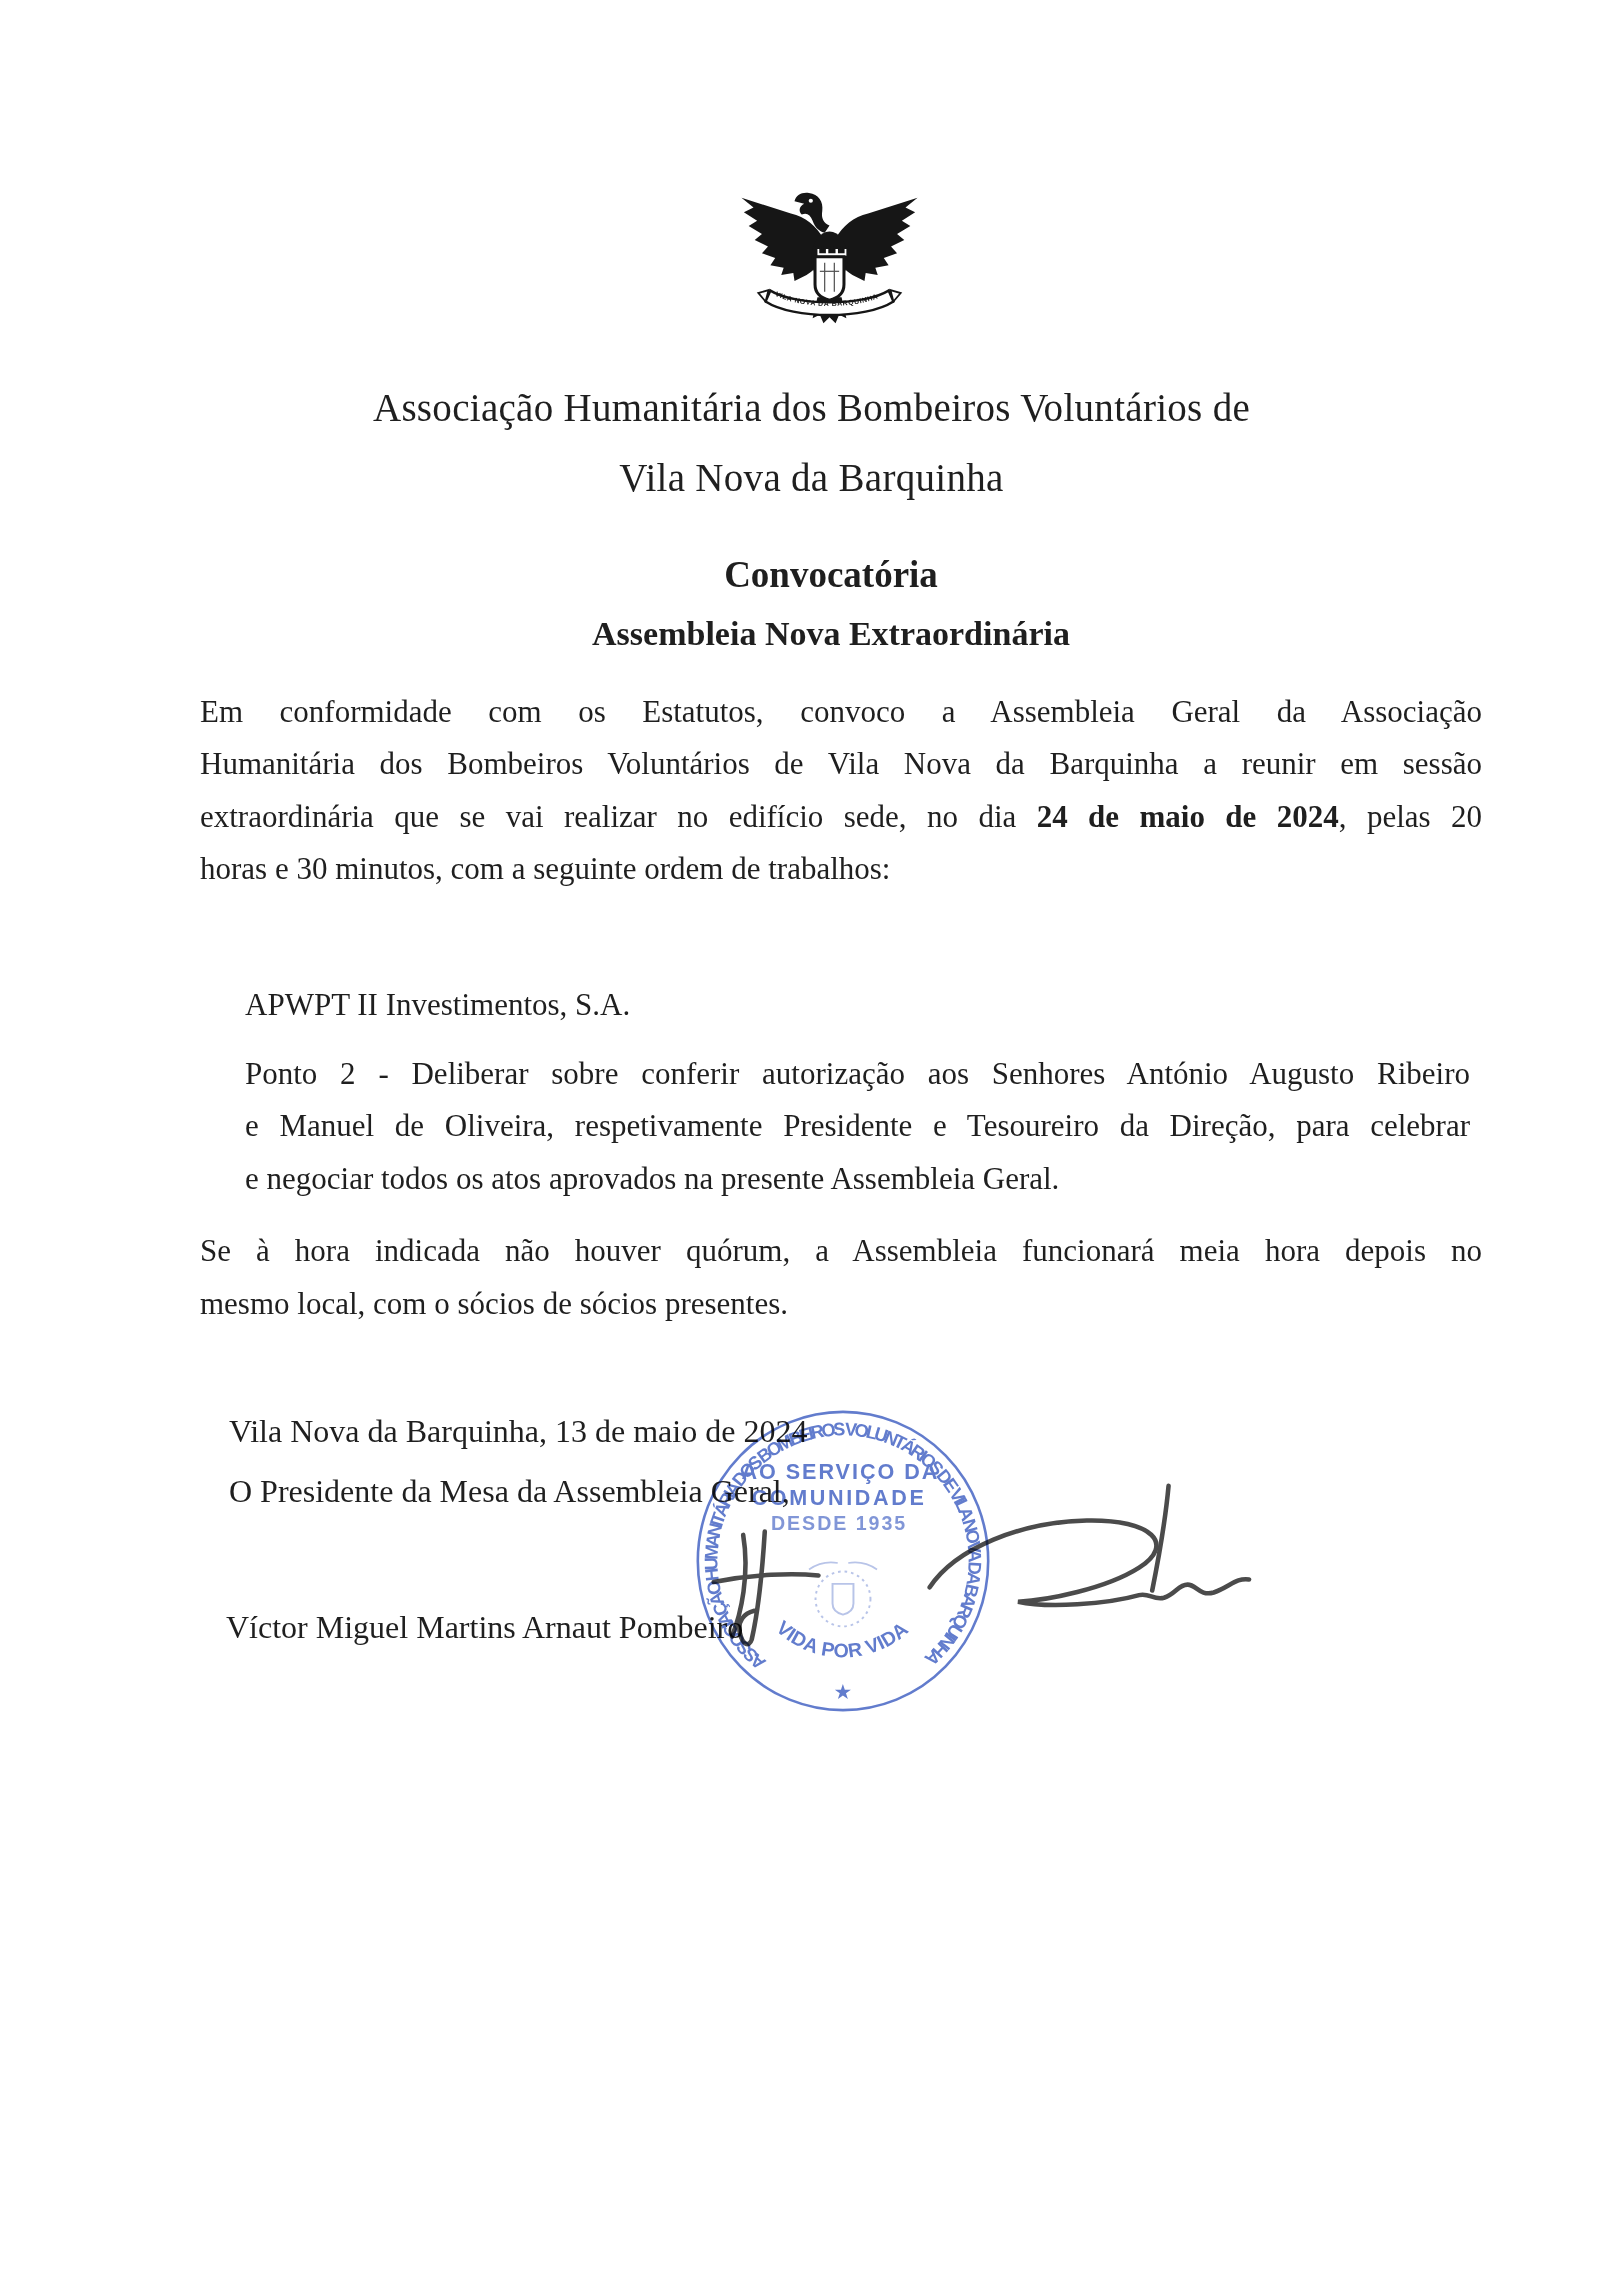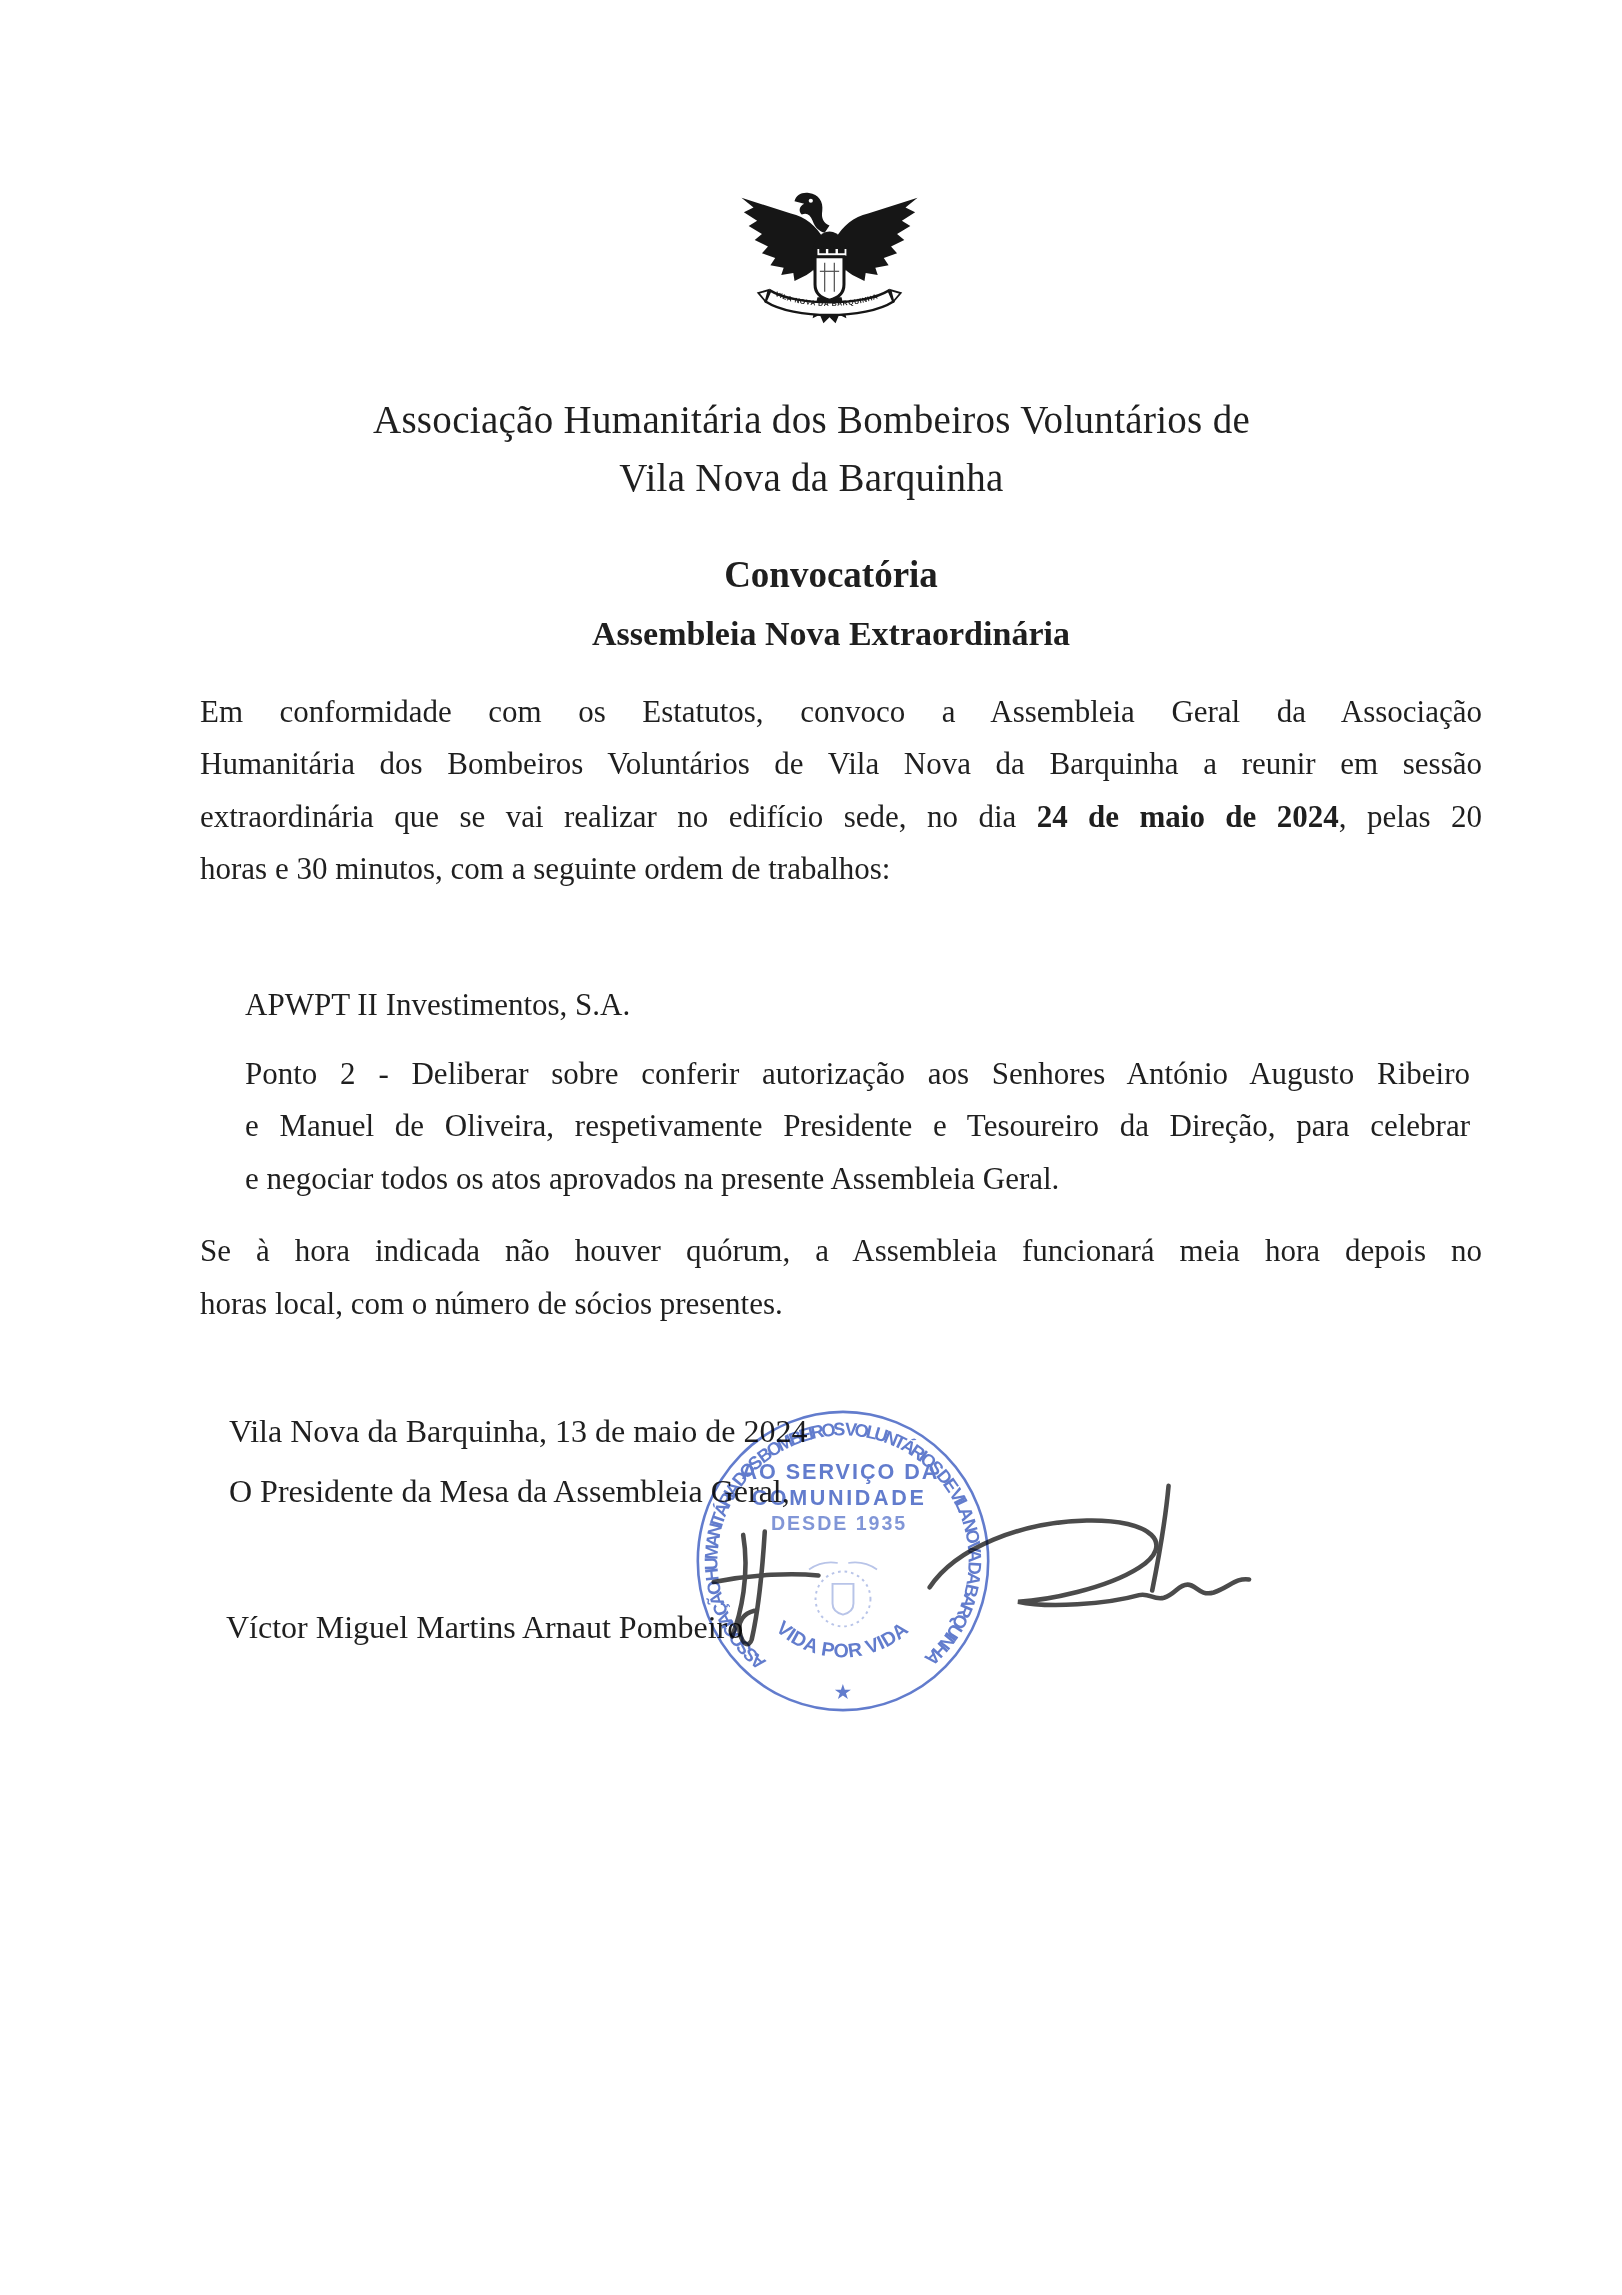--- a/index.html
+++ b/index.html
@@ -92,39 +92,39 @@
 
     <path fill="#ffffff" stroke="#161616" stroke-width="4" d="M54,222 C100,252 220,252 266,222 L258,204 C216,230 104,230 62,204 Z"></path>
     <path d="M54,222 l-12,-14 l17,-5 z" fill="#ffffff" stroke="#161616" stroke-width="3"></path>
     <path d="M266,222 l12,-14 l-17,-5 z" fill="#ffffff" stroke="#161616" stroke-width="3"></path>
     <path id="bannerPath" d="M66,210 C110,236 210,236 254,210" fill="none"></path>
     <text font-size="11.5" letter-spacing="1" fill="#161616" class="stamp-sans" font-weight="bold">
       <textPath href="#bannerPath" startOffset="4">VILA NOVA DA BARQUINHA</textPath>
     </text>
   </svg>
 
-  <div class="abs org-line" style="top:385px;margin-top:12px;">Associação Humanitária dos Bombeiros Voluntários de</div>
+  <div class="abs org-line" style="top:385px;">Associação Humanitária dos Bombeiros Voluntários de</div>
   <div class="abs org-line" style="top:455px;">Vila Nova da Barquinha</div>
 
   <div class="abs doc-title" style="top:553px; font-size:37px;">Convocatória</div>
   <div class="abs doc-title" style="top:615px; font-size:34px;">Assembleia Nova Extraordinária</div>
 
   <div class="abs blk bodyline" style="top:686px;">Em conformidade com os Estatutos, convoco a Assembleia Geral da Associação</div>
   <div class="abs blk bodyline" style="top:738px;">Humanitária dos Bombeiros Voluntários de Vila Nova da Barquinha a reunir em sessão</div>
   <div class="abs blk bodyline" style="top:791px;"><span>extraordinária que se vai realizar no edifício sede, no dia </span><span class="bold">24 de maio de 2024</span><span>, pelas 20</span></div>
   <div class="abs blk bodyline lastline" style="top:843px;text-align:right;">horas e 30 minutos, com a seguinte ordem de trabalhos:</div>
 
   <div class="abs blk-indent bodyline lastline" style="top:979px;">APWPT II Investimentos, S.A.</div>
 
   <div class="abs blk-indent bodyline" style="top:1048px;">Ponto 2 - Deliberar sobre conferir autorização aos Senhores António Augusto Ribeiro</div>
   <div class="abs blk-indent bodyline" style="top:1100px;">e Manuel de Oliveira, respetivamente Presidente e Tesoureiro da Direção, para celebrar</div>
   <div class="abs blk-indent bodyline lastline" style="top:1153px;">e negociar todos os atos aprovados na presente Assembleia Geral.</div>
 
   <div class="abs blk bodyline" style="top:1225px;">Se à hora indicada não houver quórum, a Assembleia funcionará meia hora depois no</div>
-  <div class="abs blk bodyline lastline" style="top:1278px;">horas local, com o número de sócios presentes.</div>
+  <div class="abs blk bodyline lastline" style="top:1278px;">mesmo local, com o sócios de sócios presentes.</div>
 
   <div class="abs sig-line" style="top:1413px;">Vila Nova da Barquinha, 13 de maio de 2024</div>
   <div class="abs sig-line" style="top:1473px;">O Presidente da Mesa da Assembleia Geral,</div>
 
   <div class="abs sig-line" style="top:1609px; left:226px; width:1231px;">Víctor Miguel Martins Arnaut Pombeiro</div>
 
   <svg class="abs sign-svg" style="left:681px; top:1476px;" width="589" height="216" viewBox="0 0 900 330">
     <g fill="none" stroke="#3c3c3c" stroke-width="7" stroke-linecap="round" opacity="0.92">
       <path d="M95,90 C105,150 92,210 78,245"></path>
       <path d="M128,85 C124,150 116,215 108,250 C104,262 94,258 90,240 C86,222 96,210 112,206"></path>

